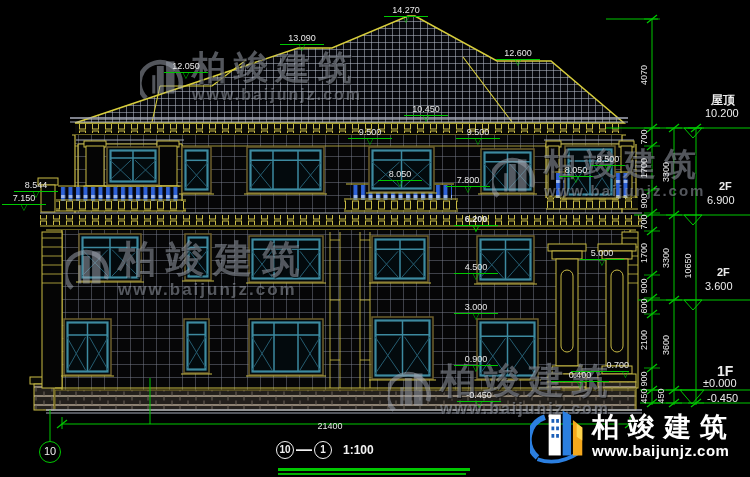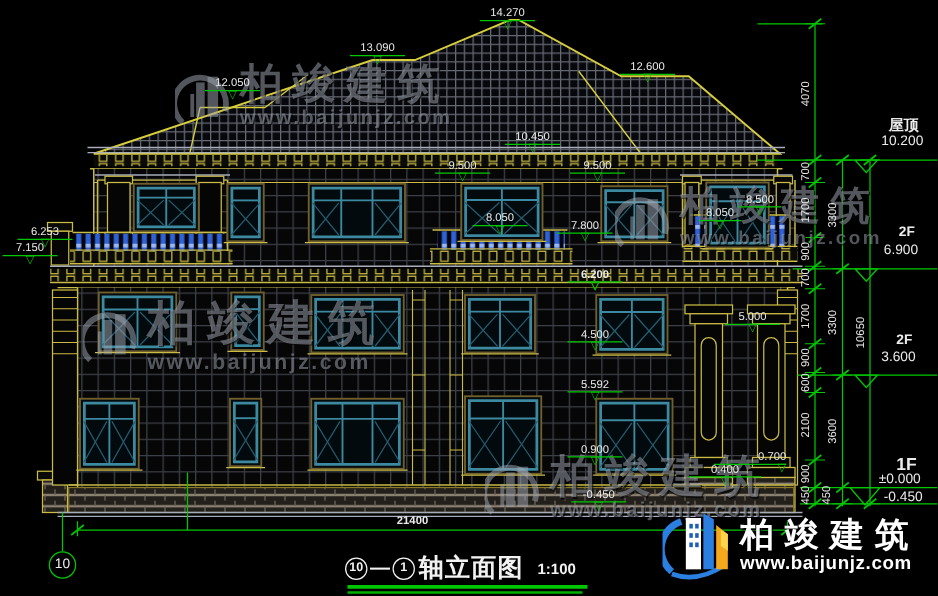--- a/index.html
+++ b/index.html
@@ -416,21 +416,21 @@
         <span class="elv-t">8.500</span>
         <div class="elv-line"></div>
         <span class="elv-tri">▽</span>
       </div>
       <div class="elv" style="left: 559px; top: 166px; width: 34px;">
         <span class="elv-t">8.050</span>
         <div class="elv-line"></div>
         <span class="elv-tri">▽</span>
       </div>
       <div class="elv" style="left: 14px; top: 181px; width: 44px;">
-        <span class="elv-t">6.253</span>
+        <span class="elv-t">8.544</span>
         <div class="elv-line"></div>
         <span class="elv-tri">▽</span>
       </div>
       <div class="elv" style="left: 2px; top: 194px; width: 44px;">
         <span class="elv-t">7.150</span>
         <div class="elv-line"></div>
         <span class="elv-tri">▽</span>
       </div>
       <div class="elv" style="left: 454px; top: 215px; width: 44px; font-weight: bold;">
         <span class="elv-t">6.200</span>
@@ -441,21 +441,21 @@
         <span class="elv-t">5.000</span>
         <div class="elv-line"></div>
         <span class="elv-tri">▽</span>
       </div>
       <div class="elv" style="left: 454px; top: 263px; width: 44px;">
         <span class="elv-t">4.500</span>
         <div class="elv-line"></div>
         <span class="elv-tri">▽</span>
       </div>
       <div class="elv" style="left: 454px; top: 303px; width: 44px;">
-        <span class="elv-t">5.592</span>
+        <span class="elv-t">3.000</span>
         <div class="elv-line"></div>
         <span class="elv-tri">▽</span>
       </div>
       <div class="elv" style="left: 454px; top: 355px; width: 44px;">
         <span class="elv-t">0.900</span>
         <div class="elv-line"></div>
         <span class="elv-tri">▽</span>
       </div>
       <div class="elv" style="left: 457px; top: 391px; width: 44px;">
         <span class="elv-t">-0.450</span>
@@ -481,21 +481,21 @@
       <span class="dim-v" style="left: 644px; top: 286px;">900</span>
       <span class="dim-v" style="left: 644px; top: 306px;">600</span>
       <span class="dim-v" style="left: 644px; top: 340px;">2100</span>
       <span class="dim-v" style="left: 644px; top: 379px;">900</span>
       <span class="dim-v" style="left: 644px; top: 396px;">450</span>
       <span class="dim-v" style="left: 666px; top: 172px;">3300</span>
       <span class="dim-v" style="left: 666px; top: 258px;">3300</span>
       <span class="dim-v" style="left: 666px; top: 345px;">3600</span>
       <span class="dim-v" style="left: 661px; top: 396px;">450</span>
       <span class="dim-v" style="left: 688px; top: 266px;">10650</span>
-      <span class="dim-h" style="left: 330px; top: 411px; font-weight: bold;">21400</span>
+      <span class="dim-h" style="left: 330px; top: 421px;">21400</span>
     </div>
 
   <div class="wm" style="left:140px;top:50px">
     <span class="wm-logo-slot"><svg width="46" height="58" viewBox="0 0 60 74" fill="none">
           <path d="M8 62A27 27 0 1 1 52 50" stroke="currentColor" stroke-width="6"></path>
           <rect x="22" y="20" width="9" height="36" fill="currentColor"></rect>
           <rect x="34" y="14" width="11" height="42" fill="currentColor"></rect>
           <rect x="16" y="32" width="4" height="24" fill="currentColor"></rect>
         </svg></span>
     <div>
@@ -548,21 +548,20 @@
   <div class="lvl" style="left:705px;top:280px;font-size:11px">3.600</div>
   <div class="lvl" style="left:717px;top:363px;font-size:14px;font-weight:bold">1F</div>
   <div class="lvl" style="left:703px;top:377px;font-size:11px">±0.000</div>
   <div class="lvl" style="left:707px;top:392px;font-size:11px">-0.450</div>
 
   <div id="gridbubble">10</div>
   <div id="titleblock">
     <span class="tcirc">10</span>
     <span class="tdash">—</span>
     <span class="tcirc">1</span>
-    <span class="tname">轴立面图</span>
     <span class="tscale">1:100</span>
   </div>
   <div class="tline1"></div>
   <div class="tline2"></div>
 
   <div id="brand">
     <span id="brand-logo-slot"><svg width="56" height="62" viewBox="0 0 60 66">
           <path d="M8 58A25 25 0 0 1 16 15" stroke="#2b7fe0" stroke-width="6" fill="none"></path>
           <path d="M8 60Q30 68 54 52" stroke="#2b7fe0" stroke-width="4" fill="none"></path>
           <rect x="20" y="12" width="13" height="44" fill="#fff"></rect>

